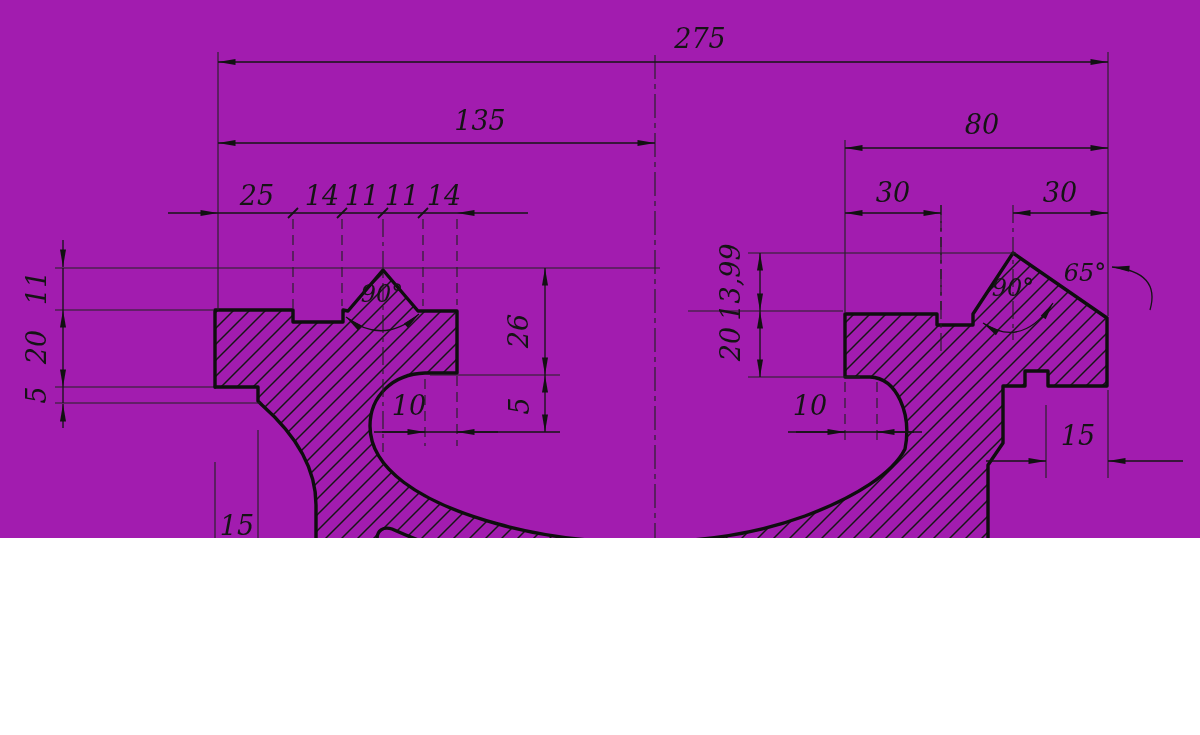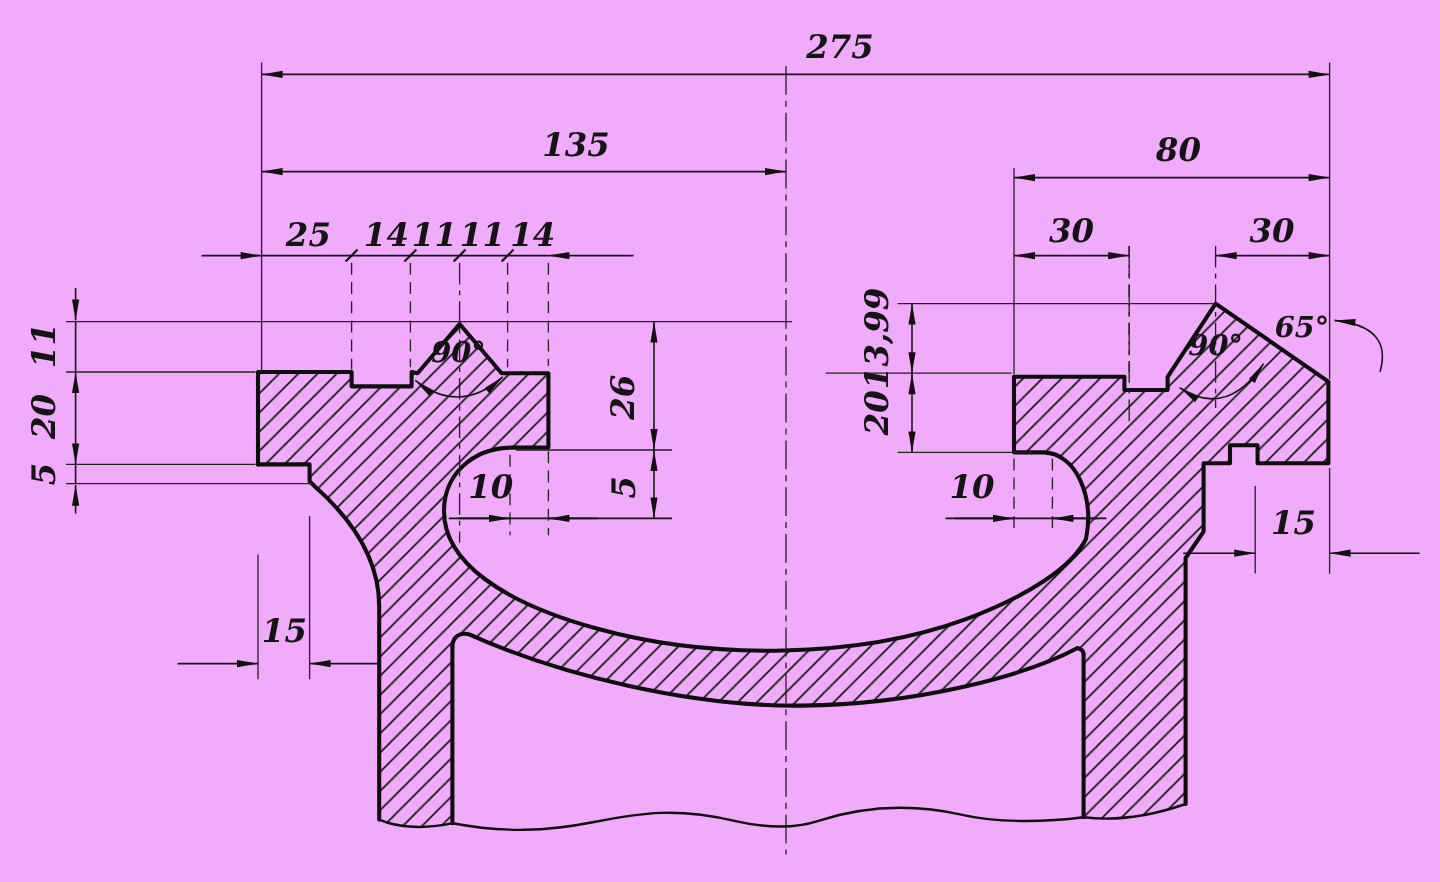--- a/index.html
+++ b/index.html
@@ -1,16 +1,16 @@
 <!DOCTYPE html>
 <html><head>
 <meta charset="utf-8">
 <style>
   html,body{margin:0;padding:0;background:#ffffff;}
-  .stage{width:1200px;height:735px;background:#f0abfc;position:relative;overflow:hidden;font-weight:bold;}
+  .stage{width:1200px;height:538px;background:#a21caf;position:relative;overflow:hidden;}
   svg{display:block;}
   text{font-family:"DejaVu Serif","Liberation Serif",serif;font-style:italic;fill:#141414;}
   .dim{font-size:27px;}
   .ang{font-size:24px;}
 </style>
 </head>
 <body>
 
 <div class="stage">
 <svg width="1200" height="735" viewBox="0 0 1200 735">

